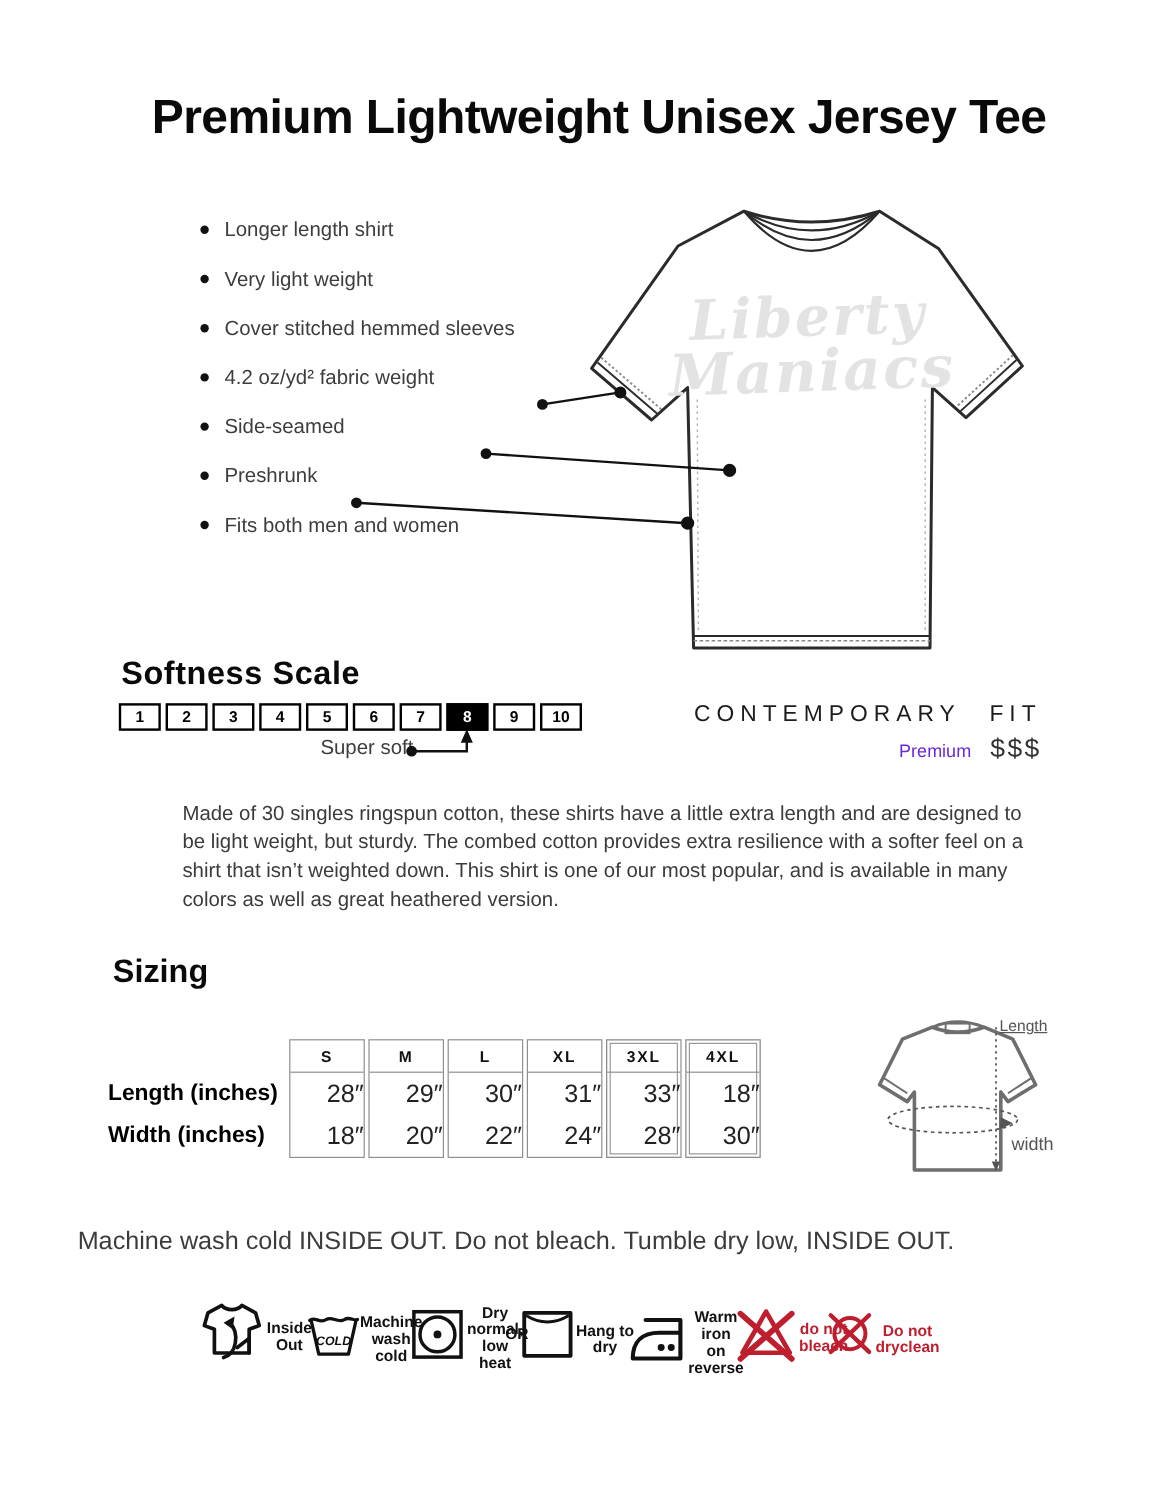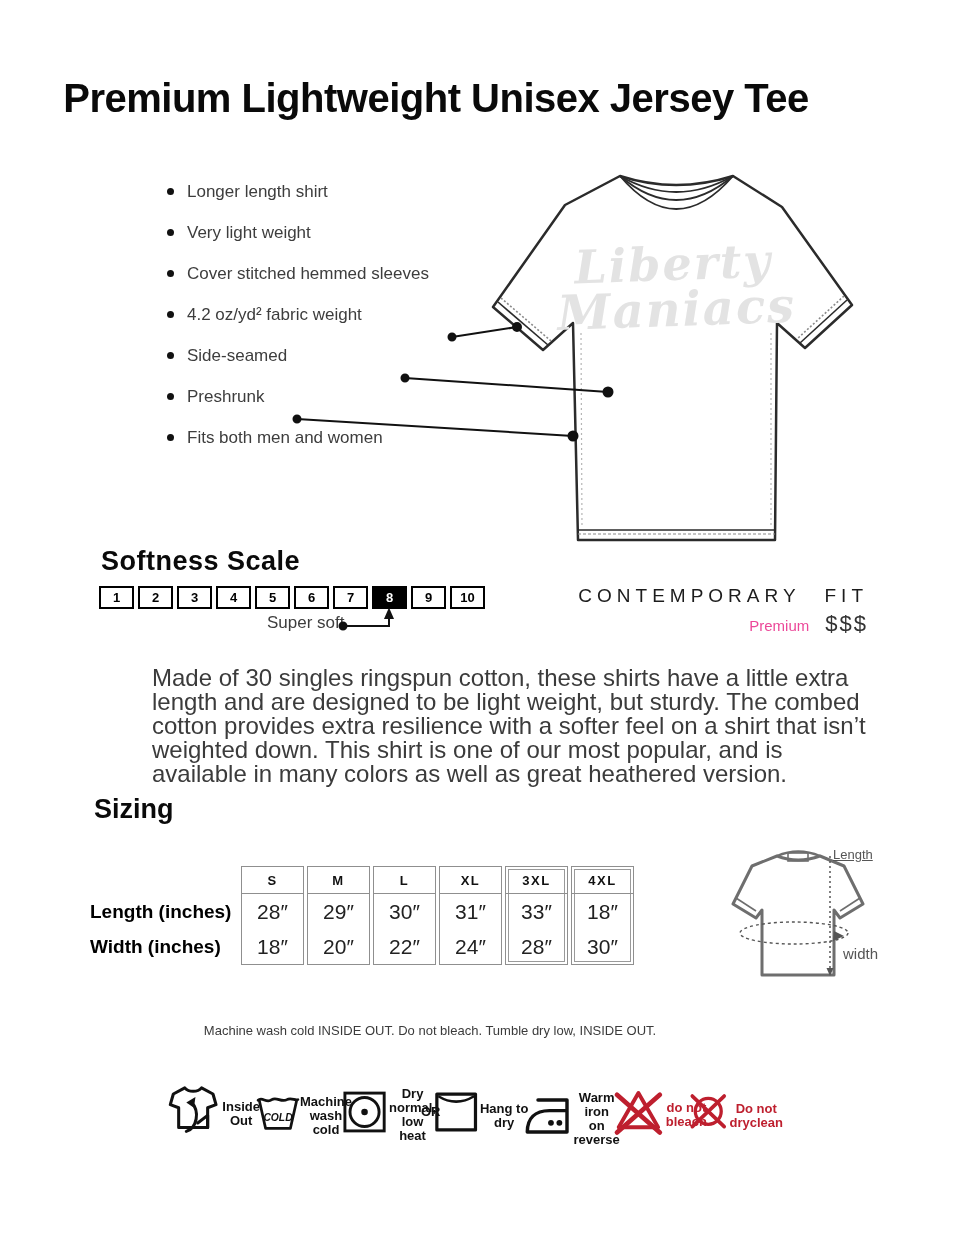--- a/index.html
+++ b/index.html
@@ -6,21 +6,21 @@
   html,body { background:#fff; }
   body { font-family:"Liberation Sans", sans-serif; color:#3c3c3c; }
   #page {
     position:relative; width:980px; height:1250px; background:#fff;
     overflow:hidden; margin:0 auto;
   }
   .abs { position:absolute; }
 
   
   .page-title {
-    left:0; top:76px; width:872px; text-align:center;
+    left:0; top:76px; width:872px; text-align:right;
     font-size:40px; font-weight:800; color:#0a0a0a; letter-spacing:-0.5px;
   }
 
   
   .features { left:167px; top:180px; width:330px; list-style:none; }
   .features li {
     position:relative; padding-left:20px; margin-bottom:18px;
     font-size:17px; line-height:23px; color:#3d3d3d;
   }
   .features li::before {
@@ -35,44 +35,44 @@
     width:35px; height:23px; border:2px solid #000; background:#fff;
     font-size:13px; font-weight:700; color:#000;
     display:flex; align-items:center; justify-content:center;
   }
   .scale-box.selected { background:#000; color:#fff; border-color:#000; }
   .super-soft { left:267px; top:613px; font-size:17px; color:#3d3d3d; }
 
   
   .fit-label { right:112px; top:585px; font-size:19px; color:#1c1c1c; letter-spacing:5px; word-spacing:14px;text-align:right; }
   .fit-row { right:112px; top:611px; display:flex; align-items:baseline; gap:16px; }
-  .fit-tier { font-size:15px; color:#ec4899;margin-left:24px; }
+  .fit-tier { font-size:15px; color:#6d28d9;margin-left:24px; }
   .fit-price { font-size:22px; color:#333; letter-spacing:2px; }
 
   
-  .description { left:152px; top:666px; width:714px; font-size:24px; line-height:24px; color:#3b3b3b; }
+  .description { left:152px; top:666px; width:714px; font-size:17px; line-height:24px; color:#3b3b3b; }
 
   
   .sizing-heading { left:94px; top:794px; font-size:27px; font-weight:800; color:#0a0a0a; }
   .row-label { font-size:19px; color:#000000;font-weight:bold; }
   .size-table { left:241px; top:866px; display:flex; gap:3px; }
   .size-col {
     width:63px; height:99px; border:1.5px solid #8f8f8f; background:#fff;
   }
   .size-col.outer { box-shadow: inset 0 0 0 2px #fff, inset 0 0 0 3px #9a9a9a; }
   .size-head {
     height:27px; border-bottom:1.5px solid #8f8f8f;
     display:flex; align-items:center; justify-content:center;
     font-size:13px; font-weight:700; letter-spacing:1.5px; color:#111;
   }
-  .size-val { height:35px; line-height:35px; text-align:center; font-size:21px; color:#222; }
+  .size-val { height:35px; line-height:35px; text-align:right; font-size:21px; color:#222; }
   .diagram-label { color:#555; }
 
   
-  .care-note { left:0; top:1023px; width:860px; text-align:center; font-size:13px; color:#3b3b3b; }
+  .care-note { left:0; top:1023px; width:860px; text-align:center; font-size:21px; color:#3b3b3b; }
   .care-item { display:flex; flex-direction:row; align-items:center; width:96px; }
   .care-label {
     margin-top:7px; font-size:13px; font-weight:700; line-height:14px;
     text-align:center; color:#111; white-space:pre-line;
   }
   .care-label.red { color:#BE1F2E; }
   .or-label { left:421px; top:1104px; font-size:13px; font-weight:700; color:#111; }
 
   svg { display:block; }
   .overlay { left:0; top:0; pointer-events:none; z-index:9; }

